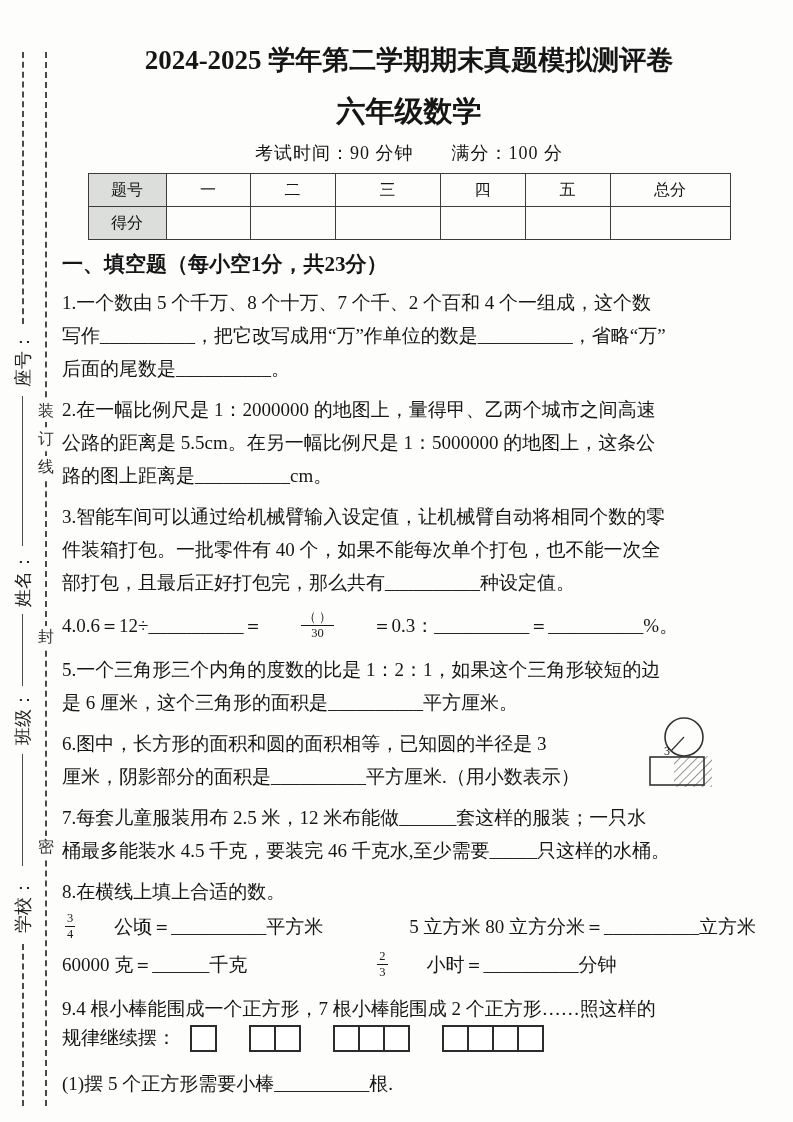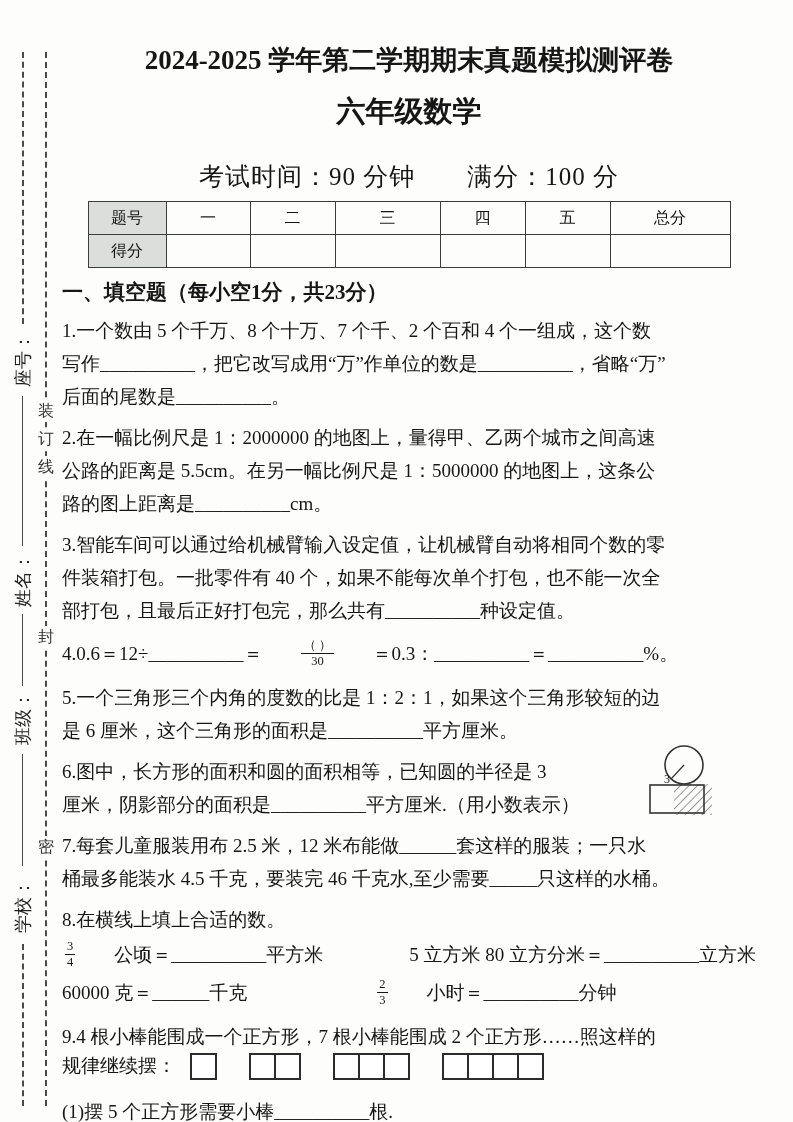--- a/index.html
+++ b/index.html
@@ -16,22 +16,22 @@
     position:absolute;width:68px;text-align:center;font-size:18px;
     transform:rotate(-90deg);white-space:nowrap;color:#222;
   }
   .bchar{
     position:absolute;left:35px;width:22px;text-align:center;
     font-size:16px;line-height:22px;background:#fdfdfc;color:#333;
   }
   
   .content{position:absolute;left:62px;top:42px;width:694px;}
   .title{font-size:27px;font-weight:bold;text-align:center;margin:0 0 14px;white-space:nowrap;}
-  .subtitle{font-size:29px;font-weight:bold;text-align:center;margin:0 0 28px;}
-  .exam-info{font-size:25px;text-align:center;margin:0 0 8px;letter-spacing:1px;}
+  .subtitle{font-size:29px;font-weight:bold;text-align:center;margin:0 0 9px;}
+  .exam-info{font-size:18px;text-align:center;margin:0 0 8px;letter-spacing:1px;}
   .score-table{border-collapse:collapse;margin:0 auto 10px;table-layout:fixed;}
   .score-table td{border:1.6px solid #3c3c3c;height:33px;text-align:center;font-size:16px;padding:0;}
   .score-table td.label-cell{background:var(--table-label-bg,#dbdedb);}
   .section-heading{font-size:21px;font-weight:bold;margin:8px 0 6px;white-space:nowrap;}
   .qblock{margin:8px 0 3px;}
   .qline{font-size:19px;line-height:33px;white-space:nowrap;}
   .qrow{display:flex;align-items:center;height:38px;font-size:19px;white-space:nowrap;gap:36px;}
   .frac{
     display:inline-flex;flex-direction:column;align-items:center;
     font-size:12.5px;line-height:1.15;margin:0 3px;transform:translateY(-1px);

